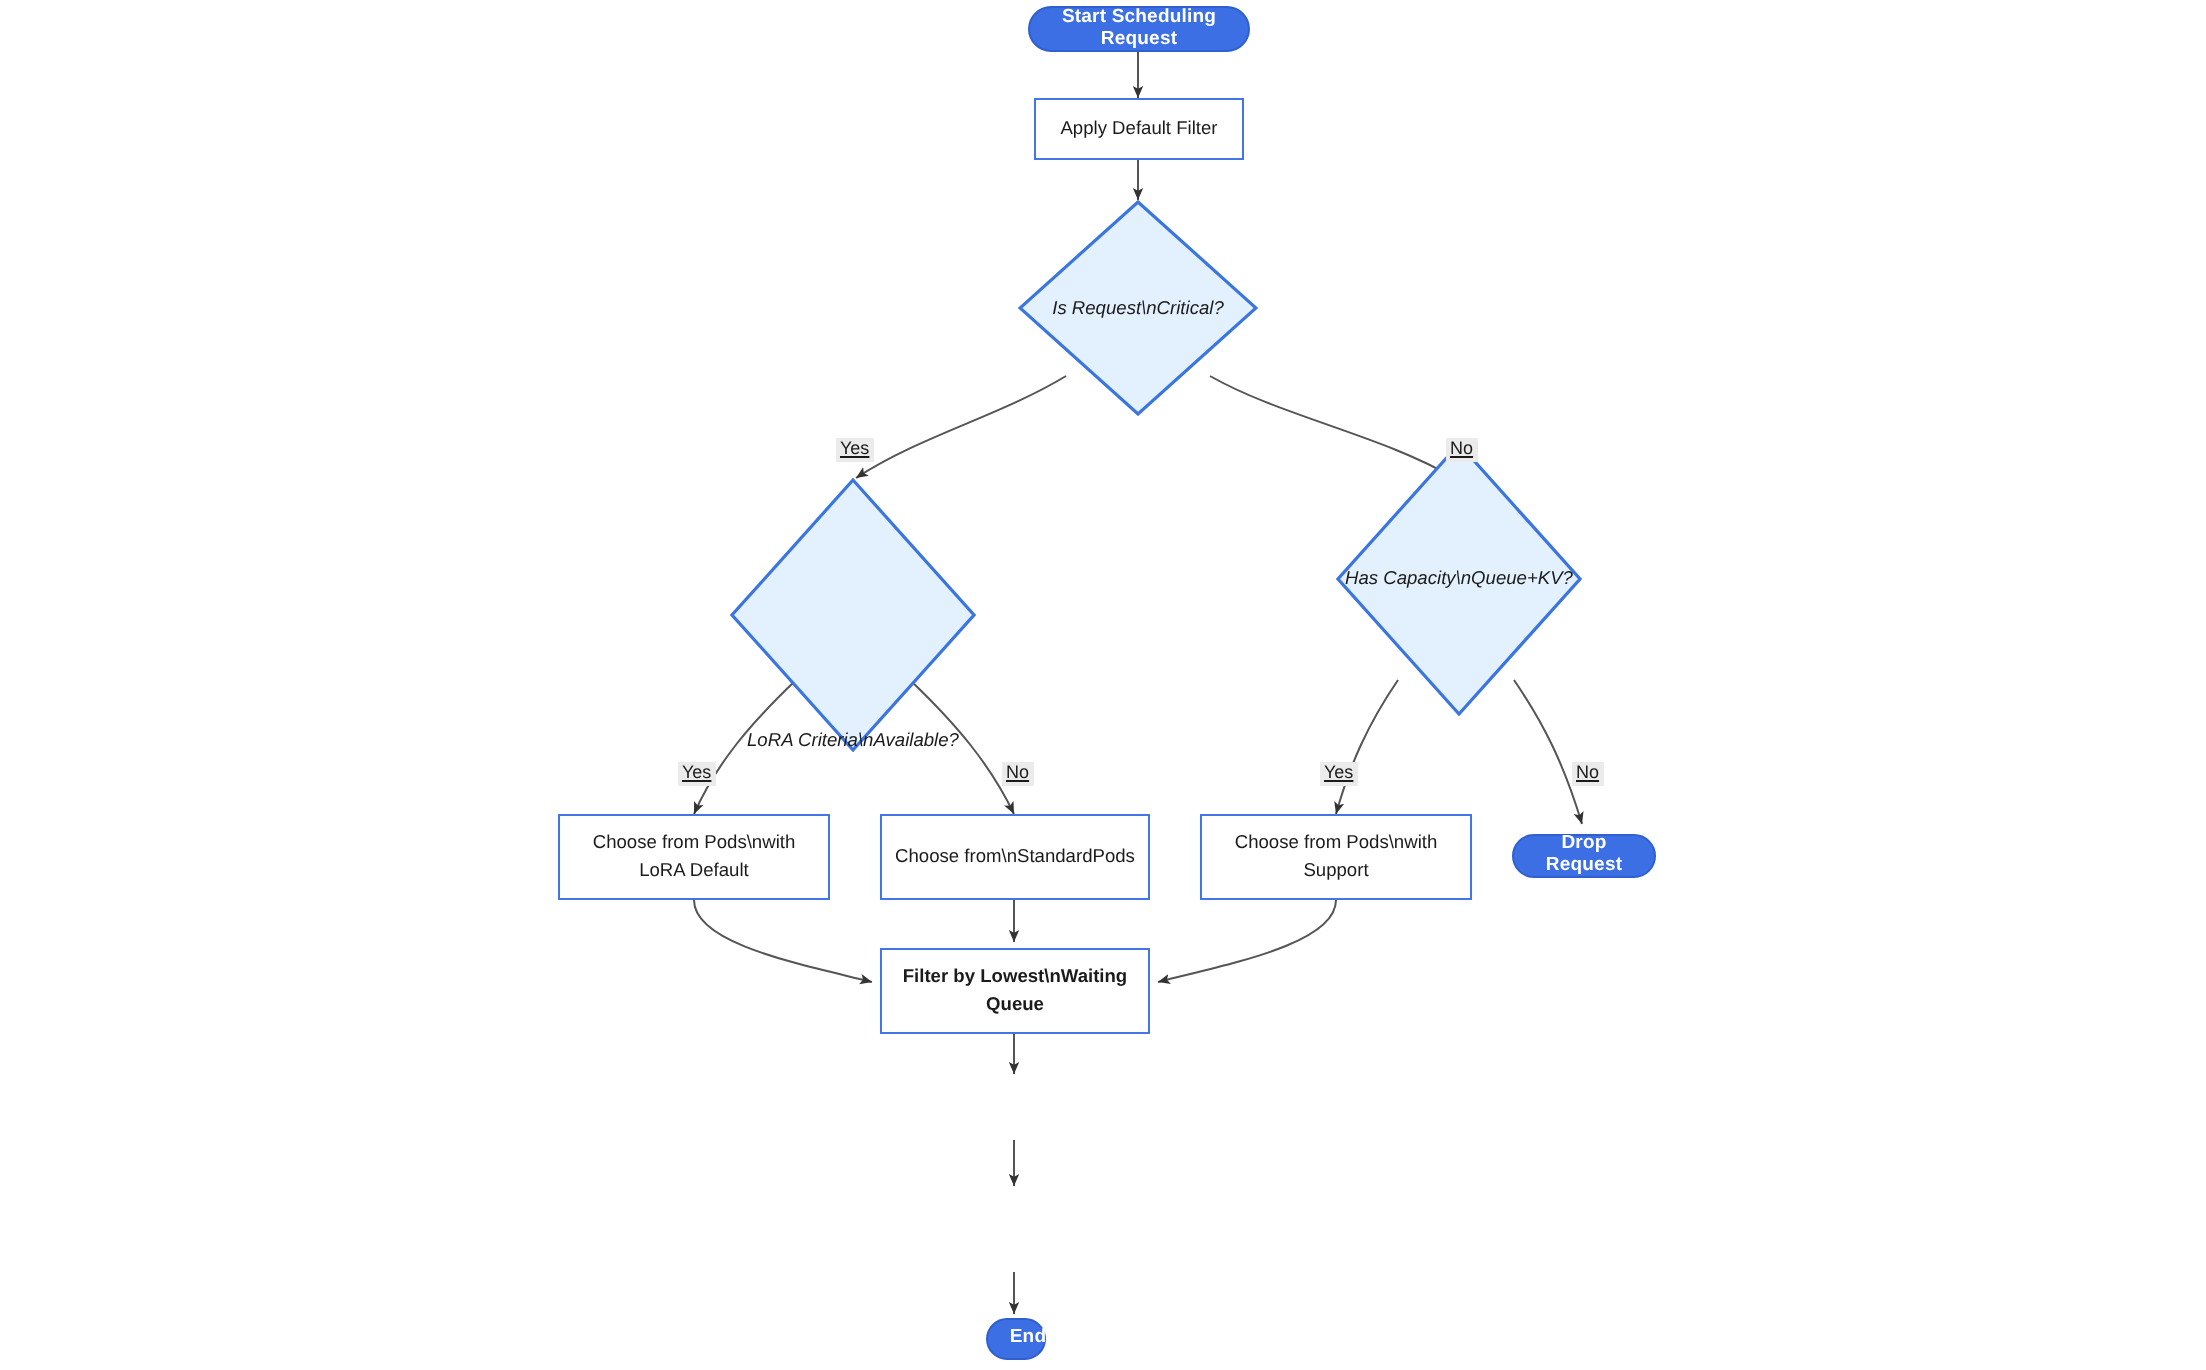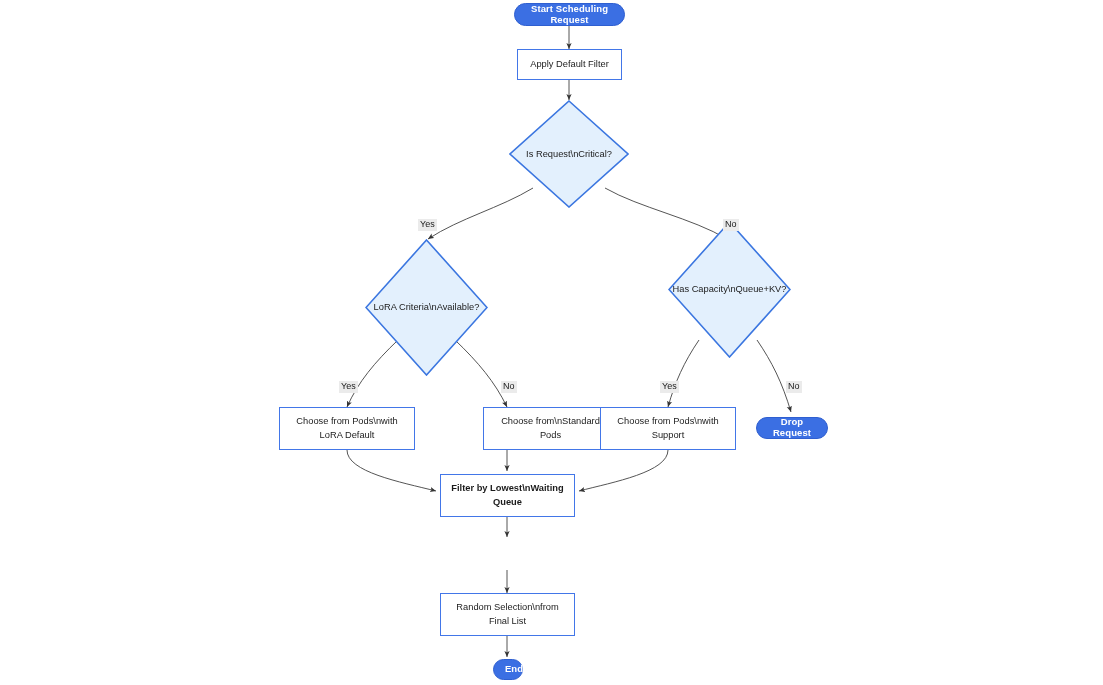--- a/index.html
+++ b/index.html
@@ -55,20 +55,21 @@
     border: 1.4px solid #4276e8;
     color: #1b1b1b;
     font-size: 9.3px;
     line-height: 1.45;
     padding: 0 6px;
   }
   
   .decision {
     background: transparent;
     border: none;
+    font-style: italic;
   }
   .decision .dia-shape {
     position: absolute;
     left: 0;
     top: 0;
     width: 100%;
     height: 100%;
   }
   .decision .dia-label {
     position: relative;
@@ -81,20 +82,21 @@
   
   .edge-label {
     position: absolute;
     background: #ebebeb;
     color: #1b1b1b;
     font-size: 9px;
     line-height: 1.1;
     padding: 1px 2px;
     z-index: 3;
     white-space: nowrap;
+    text-decoration: underline;
   }
 </style>
 </head>
 <body>
 
 <div id="canvas">
 
   <svg id="edge-layer" viewBox="0 0 1103 685" xmlns="http://www.w3.org/2000/svg">
     <defs>
       <marker id="arrow" markerWidth="7" markerHeight="7" refX="6" refY="3" orient="auto" markerUnits="strokeWidth">
@@ -141,63 +143,59 @@
     <span>Apply Default Filter</span>
   </div>
 
   <div class="node decision" style="left:509px; top:100px; width:120px; height:108px;">
     <svg class="dia-shape" viewBox="0 0 120 108" preserveAspectRatio="none">
       <polygon points="60,1 119,54 60,107 1,54" fill="#e3f0fd" stroke="#3b76e0" stroke-width="1.6"></polygon>
     </svg>
     <span class="dia-label">Is Request\nCritical?</span>
   </div>
 
-  <div class="node decision" style="left:365px; top:239px; width:123px; height:137px;">
+  <div class="node decision" style="left:365px; top:239px; width:123px; height:137px;align-items:flex-end;">
     <svg class="dia-shape" viewBox="0 0 123 137" preserveAspectRatio="none">
       <polygon points="61.5,1 122,68.5 61.5,136 1,68.5" fill="#e3f0fd" stroke="#3b76e0" stroke-width="1.6"></polygon>
     </svg>
     <span class="dia-label">LoRA Criteria\nAvailable?</span>
   </div>
 
   <div class="node decision" style="left:668px; top:221px; width:123px; height:137px;">
     <svg class="dia-shape" viewBox="0 0 123 137" preserveAspectRatio="none">
       <polygon points="61.5,1 122,68.5 61.5,136 1,68.5" fill="#e3f0fd" stroke="#3b76e0" stroke-width="1.6"></polygon>
     </svg>
     <span class="dia-label">Has Capacity\nQueue+KV?</span>
   </div>
 
   <div class="node process" style="left:279px; top:407px; width:136px; height:43px; flex-direction:column;">
     <span>Choose from Pods\nwith</span>
     <span>LoRA Default</span>
   </div>
 
-  <div class="node process" style="left:440px; top:407px; width:135px; height:43px; flex-direction:column;margin-left:43px;">
+  <div class="node process" style="left:440px; top:407px; width:135px; height:43px; ">
     <span>Choose from\nStandard</span>
     <span>Pods</span>
   </div>
 
   <div class="node process" style="left:600px; top:407px; width:136px; height:43px; flex-direction:column;">
     <span>Choose from Pods\nwith</span>
     <span>Support</span>
   </div>
 
   <div class="node terminal" style="left:756px; top:417px; width:72px; height:22px;justify-content:flex-end;">
     <span>Drop Request</span>
   </div>
 
   <div class="node process" style="left:440px; top:474px; width:135px; height:43px; flex-direction:column;font-weight:bold;">
     <span>Filter by Lowest\nWaiting</span>
     <span>Queue</span>
   </div>
 
 
-  <div class="node process" style="left:440px; top:593px; width:135px; height:43px; flex-direction:column;">
-    <span>Random Selection\nfrom</span>
-    <span>Final List</span>
-  </div>
 
   <div class="node terminal" style="left:493px; top:659px; width:28px; height:21px;padding-left:20px;">
     <span>End</span>
   </div>
 
   <div class="edge-label" style="left:418px; top:219px;">Yes</div>
   <div class="edge-label" style="left:723px; top:219px;">No</div>
   <div class="edge-label" style="left:339px; top:381px;">Yes</div>
   <div class="edge-label" style="left:501px; top:381px;">No</div>
   <div class="edge-label" style="left:660px; top:381px;">Yes</div>

